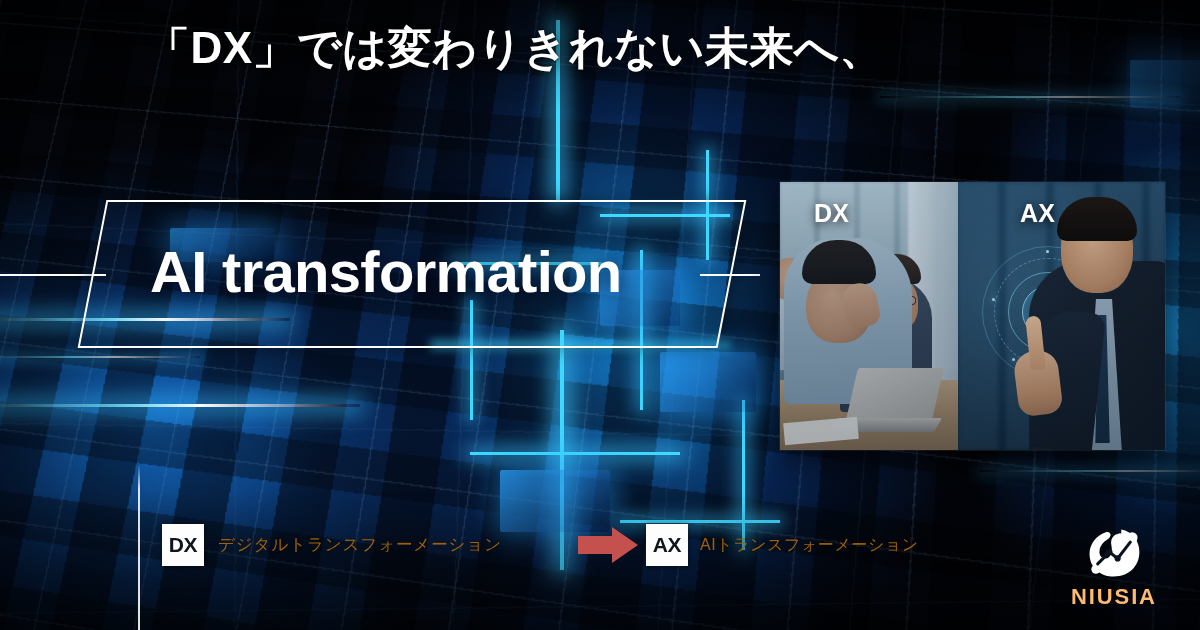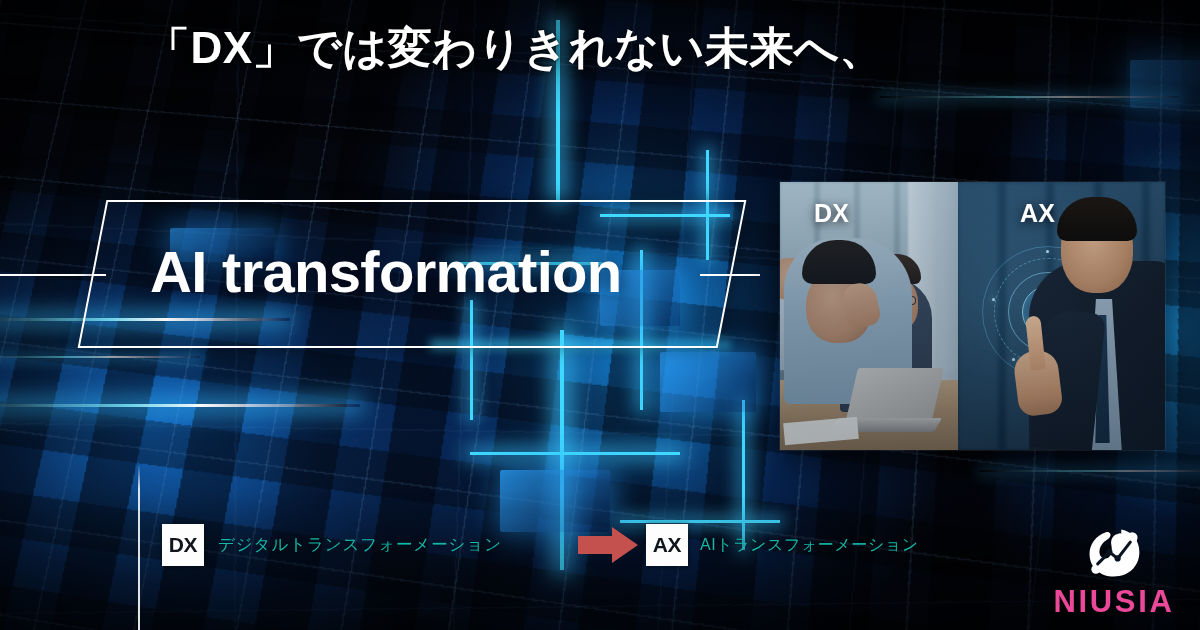--- a/index.html
+++ b/index.html
@@ -125,21 +125,21 @@
 
   
   .legend { position:absolute; left:162px; top:524px; height:42px; z-index:22; display:flex; align-items:center; }
   .badge {
     width:42px; height:42px; background:#fdfdfd; color:#10151c;
     display:flex; align-items:center; justify-content:center;
     font-weight:700; font-size:21px; letter-spacing:-.02em;
     box-shadow:0 1px 6px rgba(0,0,0,.55); flex:0 0 auto;
   }
   .legend-label {
-    color:#14b8a6; font-size:16.5px; font-weight:500; letter-spacing:.055em;
+    color:#a16207; font-size:16.5px; font-weight:500; letter-spacing:.055em;
     margin-left:14px; white-space:nowrap; text-shadow:0 1px 7px rgba(0,0,0,.85);
   }
   .legend-label.tight { letter-spacing:.035em; margin-left:12px; font-size:16px; }
 
   .arrow-gap { width:34px; flex:0 0 auto; }
   .arrow {
     position:absolute; left:578px; top:527px; width:60px; height:36px; z-index:22;
   }
   .arrow svg { display:block; }
 
@@ -313,21 +313,21 @@
     color:#eaf8ff; font-size:27px; font-weight:600; letter-spacing:.02em;
     text-shadow:0 0 12px rgba(90,200,255,.9);
   }
   .ax-glowdot { position:absolute; width:3px; height:3px; border-radius:50%; background:#bfeaff; box-shadow:0 0 6px #7fd6ff; }
   .ax-tint { position:absolute; inset:0; background:linear-gradient(180deg, rgba(10,35,60,.10), rgba(5,20,38,.26)); }
 
   
   .brand { position:absolute; left:1040px; top:524px; width:148px; z-index:26; text-align:center; }
   .brand-mark { width:58px; height:58px; margin:0 auto 2px; }
   .brand-name {
-    color:#ec4899; font-size:31px; font-weight:600; letter-spacing:.085em;
+    color:#fdba74; font-size:22px; font-weight:600; letter-spacing:.085em;
     text-shadow:0 2px 10px rgba(0,0,0,.7);
   }
 </style>
 </head>
 <body>
 
 <div id="stage">
 
   <div class="bg-layer bg-base"></div>
   <div class="bg-layer">

